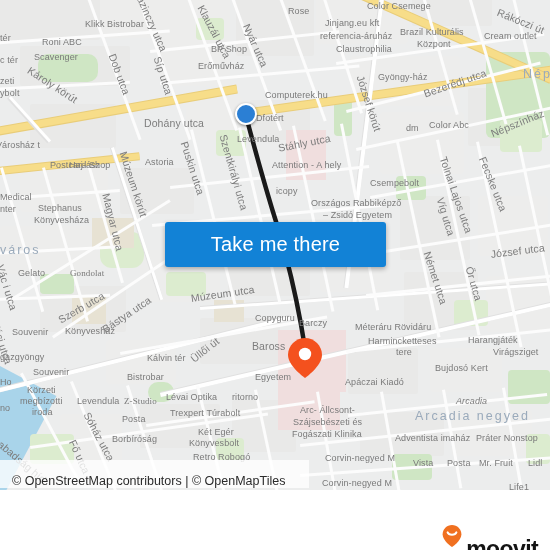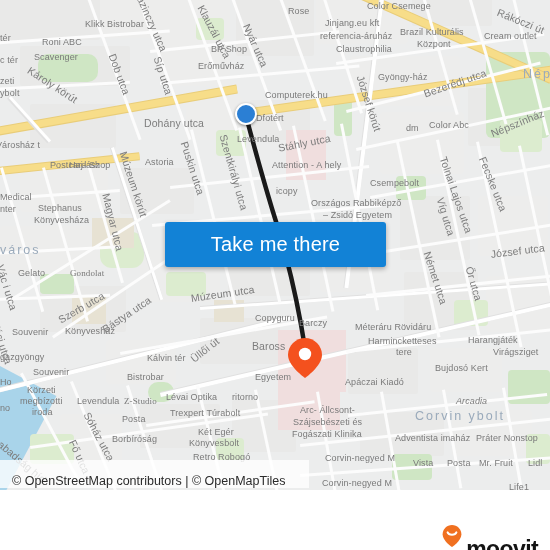--- a/index.html
+++ b/index.html
@@ -337,21 +337,21 @@
         <div class="lb st" style="left: 6px; top: 263px; transform: rotate(73deg);">Vác i utca</div>
         <div class="lb st" style="left: 56px; top: 315px; transform: rotate(-30deg);">Szerb utca</div>
         <div class="lb st" style="left: 100px; top: 325px; transform: rotate(-34deg);">Bástya utca</div>
         <div class="lb st" style="left: 190px; top: 292px; transform: rotate(-8deg);">Múzeum utca</div>
         <div class="lb st" style="left: 188px; top: 355px; transform: rotate(-38deg);">Üllői út</div>
         <div class="lb st" style="left: 252px; top: 340px;">Baross</div>
         <div class="lb st" style="left: 92px; top: 410px; transform: rotate(62deg);">Sóház utca</div>
         <div class="lb st" style="left: 78px; top: 438px; transform: rotate(66deg);">Fő utca</div>
         <div class="lb st" style="left: -6px; top: 430px; transform: rotate(40deg);">Szabadság híd</div>
         <div class="lb st" style="left: 1px; top: 320px; transform: rotate(72deg);">Váci utca</div>
-        <div class="lb area" style="left: 415px; top: 409px;">Corvin ybolt</div>
+        <div class="lb area" style="left: 415px; top: 409px;">Arcadia negyed</div>
         <div class="lb area" style="left: 523px; top: 67px;">Nép</div>
         <div class="lb area" style="left: 0px; top: 243px;">város</div>
       </div>
 
     <div id="origin" style="left:235px;top:103px;"></div>
 
     <div id="dest" style="left:285px;top:336px;">
       <svg viewBox="0 0 40 44" width="40" height="44">
         <path d="M20 2 C10.6 2 3 9.6 3 19 C3 30 20 42 20 42 C20 42 37 30 37 19 C37 9.6 29.4 2 20 2 Z" fill="#f4511e"></path>
         <circle cx="20" cy="18" r="6.2" fill="#ffffff"></circle>

